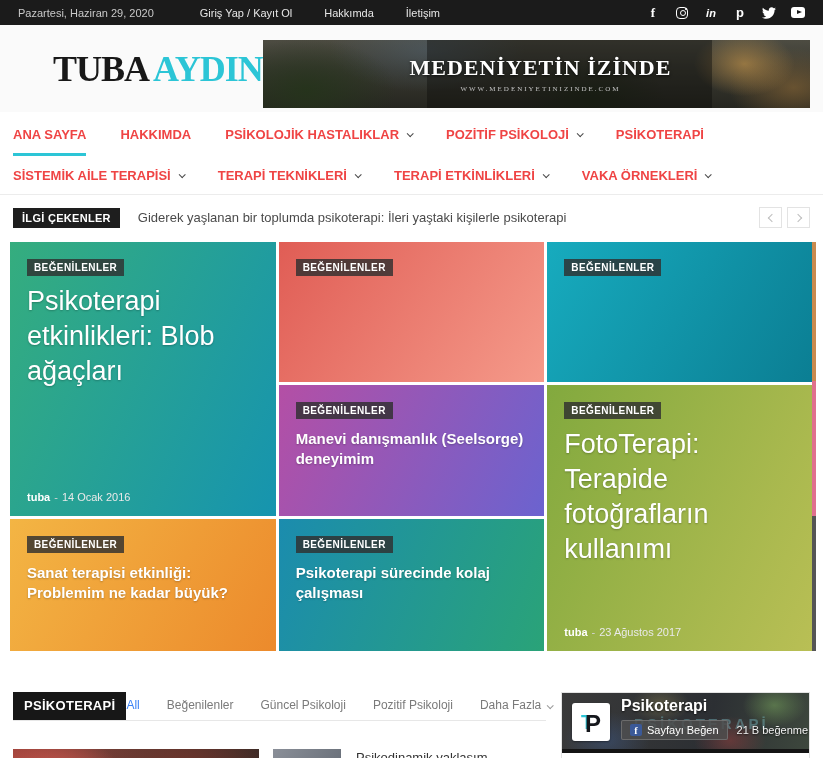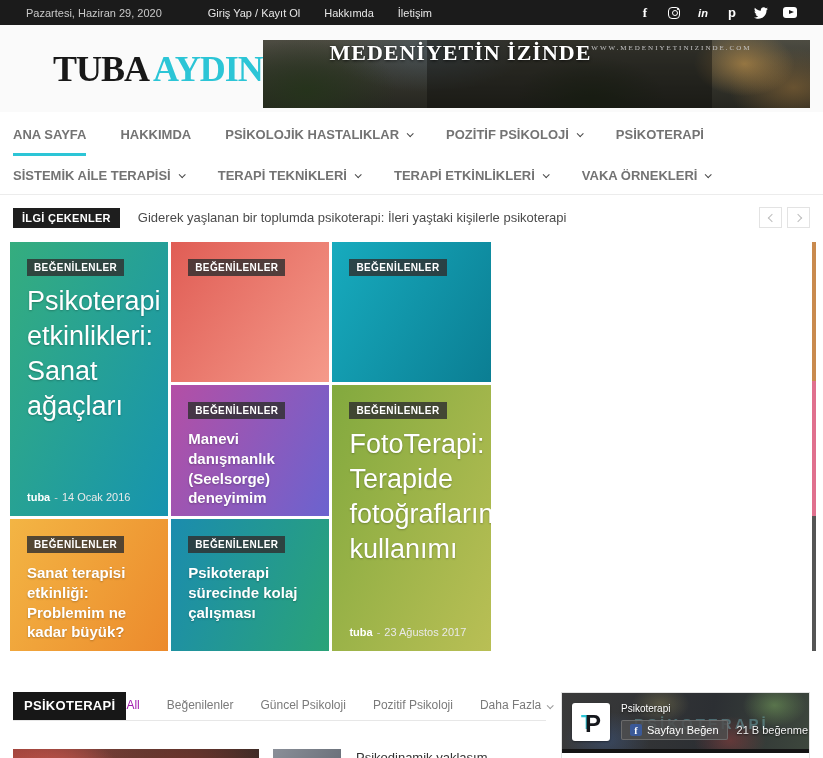--- a/index.html
+++ b/index.html
@@ -1,23 +1,23 @@
 <!DOCTYPE html>
 <html><head>
 <meta charset="utf-8">
 <style>
   * { margin:0; padding:0; box-sizing:border-box; }
   html,body { width:823px; height:758px; overflow:hidden; background:#fff;
               font-family:"Liberation Sans", sans-serif; }
 
   
   .topbar { height:25px; background:#1b1b1b; display:flex; align-items:center;
-            padding:0 26px; font-size:11px; color:#cfcfcf; }
+            padding:0 18px; font-size:11px; color:#cfcfcf; }
   .topbar .date { color:#c9c9c9; }
-  .topmenu { display:flex; gap:24px; margin-left:46px; }
+  .topmenu { display:flex; gap:32px; margin-left:46px; }
   .topmenu span { color:#e6e6e6; cursor:pointer; }
   .social { margin-left:auto; display:flex; gap:15px; align-items:center; color:#fff; }
   .s-ic { display:inline-flex; align-items:center; justify-content:center; width:14px; height:14px; cursor:pointer; }
   .fb-f { font-weight:bold; font-size:13px; font-family:"Liberation Serif",serif; }
   .insta { width:12px; height:12px; border:1.5px solid #fff; border-radius:4px; position:relative; }
   .insta::before { content:""; position:absolute; left:2.5px; top:2.5px; width:4px; height:4px;
                    border:1.2px solid #fff; border-radius:50%; }
   .insta::after { content:""; position:absolute; right:0.5px; top:0.5px; width:1.6px; height:1.6px;
                   background:#fff; border-radius:50%; }
   .lnk { font-weight:bold; font-size:11px;font-style:italic; }
@@ -32,28 +32,28 @@
   .logo .accent { color:#2cc5d6; }
   .banner { position:absolute; left:263px; top:15px; width:547px; height:68px; overflow:hidden; cursor:pointer;
     background:
       radial-gradient(70px 45px at 88% 35%, rgba(196,148,74,.65), transparent 72%),
       radial-gradient(90px 55px at 97% 70%, rgba(150,110,55,.55), transparent 72%),
       radial-gradient(120px 70px at 8% 75%, rgba(36,52,26,.85), transparent 75%),
       radial-gradient(140px 60px at 30% 15%, rgba(80,100,120,.45), transparent 70%),
       radial-gradient(100px 60px at 60% 90%, rgba(30,40,22,.8), transparent 75%),
       linear-gradient(180deg,#4d4c42 0%,#383830 45%,#262620 100%); }
   .banner-shade { position:absolute; left:30%; right:18%; top:0; bottom:0; background:rgba(12,12,10,.42); }
-  .banner-inner { position:absolute; inset:0; display:flex; justify-content:center;padding-left:8px; }
+  .banner-inner { position:absolute; inset:0; display:flex; flex-direction:column; align-items:center; justify-content:center;padding-left:8px; }
   .banner-title { color:#fff; font-size:22px; font-weight:bold; letter-spacing:1px;
                   text-shadow:0 1px 3px rgba(0,0,0,.7); }
   .banner-url { margin-top:4px; color:#c3c3c3; font-size:7px; letter-spacing:2px; }
 
   
   .nav { background:#fff; border-bottom:1px solid #ececec; padding:0 13px; }
-  .nav-row { display:flex; align-items:stretch; font-size:13px; font-weight:bold; color:#737373; }
+  .nav-row { display:flex; align-items:stretch; font-size:13px; font-weight:bold; color:#ef4444; }
   .nav-row1 { height:44px; }
   .nav-row2 { height:38px; }
   .nav-item { display:flex; align-items:center; margin-right:34px; cursor:pointer; white-space:nowrap; position:relative; }
   .nav-item.active::after { content:""; position:absolute; left:0; right:0; bottom:0; height:3px; background:#2cc5d6; }
   .caret { display:inline-block; width:5px; height:5px; border-right:1.6px solid #4a4a4a;
            border-bottom:1.6px solid #4a4a4a; transform:rotate(45deg) translateY(-1px); margin-left:8px; }
 
   
   .ticker { margin:11px 13px 0; display:flex; align-items:center; height:23px; }
   .ticker-badge { background:#1e1e1e; color:#fff; font-size:11px; font-weight:bold;
@@ -62,21 +62,21 @@
   .ticker-arrows { margin-left:auto; display:flex; gap:5px; }
   .arr { width:23px; height:21px; border:1px solid #e3e3e3; display:flex; align-items:center;
          justify-content:center; color:#bdbdbd; cursor:pointer; background:#fff; }
   .chev { display:inline-block; width:6px; height:6px; border-right:1.6px solid currentColor;
           border-bottom:1.6px solid currentColor; }
   .chev.left { transform:rotate(135deg); margin-left:2px; }
   .chev.right { transform:rotate(-45deg); margin-right:2px; }
 
   
   .hero-wrap { position:relative; margin:13px 10px 0; }
-  .hero { display:grid; grid-template-columns:repeat(5,1fr); grid-template-rows:140px 131px 132px;
+  .hero { display:grid; grid-template-columns:repeat(3,1fr); grid-template-rows:140px 131px 132px;
           gap:3px; grid-template-areas:"a b c" "a d e" "f g e"; }
   .tile { position:relative; color:#fff; overflow:hidden; cursor:pointer; }
   .t-a{grid-area:a} .t-b{grid-area:b} .t-c{grid-area:c} .t-d{grid-area:d}
   .t-e{grid-area:e} .t-f{grid-area:f} .t-g{grid-area:g}
   .tile-inner { position:absolute; inset:0; padding:15px 17px; }
   .badge { display:inline-block; background:rgba(48,48,48,.82); color:#fff; font-size:10px;
            font-weight:bold; padding:3px 7px; letter-spacing:.4px; }
   .tile-title { margin-top:10px; font-weight:bold; font-size:15px; line-height:1.32;
                 text-shadow:0 1px 2px rgba(0,0,0,.25); }
   .tile.large .tile-title { font-size:27px; font-weight:normal; line-height:1.3; margin-top:8px; }
@@ -88,21 +88,21 @@
 
   
   .section { margin:41px 13px 0; display:flex; align-items:flex-start; }
   .section-left { width:533px; }
   .sec-head { display:flex; align-items:flex-end; border-bottom:1px solid #e7e7e7; }
   .sec-title { background:#171717; color:#fff; font-size:13px; font-weight:bold;
                padding:6px 11px 7px; letter-spacing:.3px; }
   .tabs { margin-left:auto; display:flex; align-items:center; gap:27px; font-size:12px;
           color:#7a7a7a; padding-bottom:8px; padding-right:6px; }
   .tab { cursor:pointer; white-space:nowrap; }
-  .tab.first { color:#a21caf; }
+  .tab.first { color:#3b82f6; }
   .tab-more .caret { border-color:#9a9a9a; margin-left:6px; }
   .tabs-div { width:1px; height:14px; background:#e2e2e2; }
   .articles { display:flex; margin-top:28px; }
   .art-big { width:246px; height:90px; cursor:pointer;
     background:
       radial-gradient(90px 60px at 18% 35%, rgba(225,95,85,.85), transparent 75%),
       radial-gradient(120px 80px at 70% 25%, rgba(120,52,42,.75), transparent 75%),
       radial-gradient(110px 70px at 48% 95%, rgba(55,30,25,.85), transparent 75%),
       linear-gradient(90deg,#a0443c,#5d3a33 55%,#392a26); }
   .art-right { margin-left:14px; display:flex; }
@@ -124,21 +124,21 @@
       radial-gradient(60px 40px at 18% 85%, rgba(62,92,142,.45), transparent 72%),
       radial-gradient(40px 26px at 40% 20%, rgba(160,150,90,.35), transparent 72%),
       linear-gradient(100deg,#3a3a3a,#2c2f33 60%,#3d473d); }
   .fb-cover-text { position:absolute; left:72px; top:22px; font-size:15px; font-weight:bold;
                    letter-spacing:3px; color:rgba(130,205,215,.38); }
   .fb-avatar { position:absolute; left:10px; top:10px; width:38px; height:38px; background:#fff;
                border-radius:3px; display:flex; align-items:center; justify-content:center;
                box-shadow:0 1px 2px rgba(0,0,0,.4); }
   .tp-t { color:#2cc5d6; font-size:20px; font-weight:bold; }
   .tp-p { color:#15171c; font-size:24px; font-weight:bold; margin-left:-8px; margin-top:4px; }
-  .fb-name { position:absolute; left:59px; top:10px; color:#fff; font-size:10px; font-weight:normal;
+  .fb-name { position:absolute; left:59px; top:4px; color:#fff; font-size:16px; font-weight:bold;
              text-shadow:0 1px 2px rgba(0,0,0,.65); }
   .fb-row { position:absolute; left:59px; top:27px; display:flex; align-items:center; gap:9px; }
   .fb-like { display:flex; align-items:center; gap:5px; background:rgba(78,78,78,.85);
              color:#fff; font-size:11px; padding:3px 8px; border-radius:2px; cursor:pointer;
              border:1px solid rgba(130,130,130,.6); }
   .fb-like .sq { width:12px; height:12px; background:#3b5998; color:#fff; border-radius:2px;
                  display:flex; align-items:center; justify-content:center; font-size:10px;
                  font-weight:bold; font-family:"Liberation Serif",serif; }
   .fb-likes { color:#f2f2f2; font-size:11px; text-shadow:0 1px 2px rgba(0,0,0,.65); }
   .fb-strip { height:4px; background:#141414; }
@@ -240,21 +240,21 @@
         <span class="chev right"></span>
       </span>
   </div>
 </div>
 
 <div class="hero-wrap">
   <div class="hero">
     <div class="tile large t-a" style="background: linear-gradient(115deg, rgb(53, 173, 126), rgb(22, 148, 175));">
       <div class="tile-inner">
         <span class="badge">BEĞENİLENLER</span>
-        <div class="tile-title">Psikoterapi etkinlikleri: Sanat ağaçları</div>
+        <div class="tile-title">Psikoterapi etkinlikleri: Blob ağaçları</div>
         <div class="meta">
           <span class="author">tuba</span><span class="dash">-</span><span class="date">14 Ocak 2016</span>
         </div>
       </div>
     </div>
     <div class="tile t-b" style="background: linear-gradient(125deg, rgb(224, 93, 85), rgb(245, 154, 138));">
       <div class="tile-inner">
         <span class="badge">BEĞENİLENLER</span>
       </div>
     </div>

